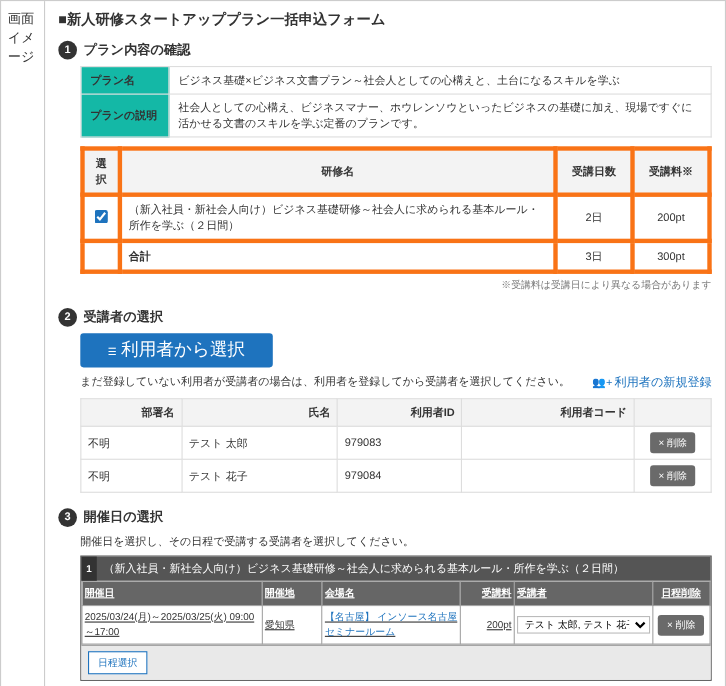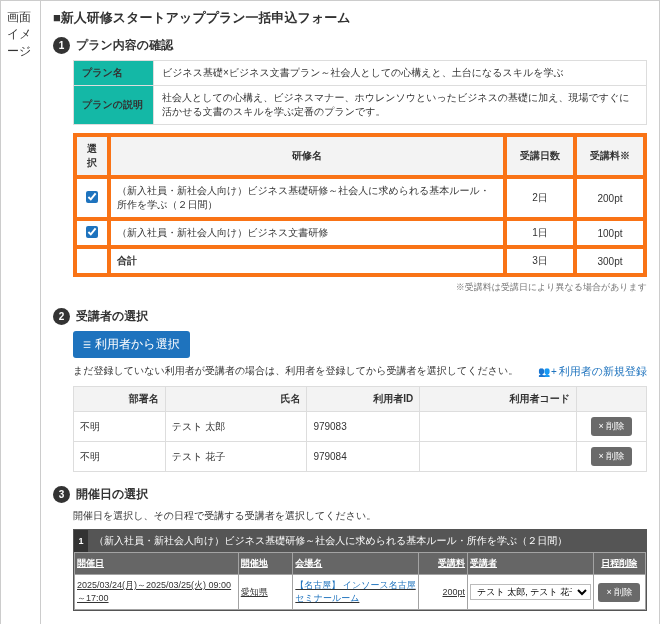--- a/index.html
+++ b/index.html
@@ -15,21 +15,21 @@
   .sec-body { margin-left: 20px; }
   table { border-collapse: collapse; width: 100%; }
   .plan-table th, .plan-table td { border: 1px solid #ddd; padding: 5px 8px; font-size: 10px; text-align: left; }
   .plan-table th { background: #14b8a6; width: 80px; font-weight: bold; }
   .course-table { margin-top: 8px; }
   .course-table th, .course-table td { border: 4px solid #f97316; padding: 5px 6px; font-size: 10px; }
   .course-table th { background: #f3f3f3; font-weight: bold; }
   .course-table .sel-col { width: 34px; text-align: center; }
   .course-table .days-col, .course-table .fee-col { width: 70px; text-align: center; }
   .note { font-size: 9px; color: #777; text-align: right; margin-top: 4px; }
-  .btn { display: inline-block; padding: 5px 10px; border-radius: 3px; font-size: 12px; color: #fff; cursor: pointer; border: none; }
+  .btn { display: inline-block; padding: 5px 25px; border-radius: 3px; font-size: 16px; color: #fff; cursor: pointer; border: none; }
   .btn-blue { background: #1e73be; }
   .btn-gray { background: #6a6a6a; font-size: 9px; padding: 3px 8px; }
   .btn-outline { background: #fff; border: 1px solid #1e73be; color: #1e73be; padding: 3px 8px; font-size: 9px; }
   .helper { font-size: 10px; margin: 6px 0 8px 0; }
   .link { color: #1e73be; cursor: pointer; }
   .add-user-link { float: right; font-size: 11px; }
   .add-user-link::before { content: "👥+"; font-size: 10px; margin-right: 2px; }
   .attendee-table th, .attendee-table td { border: 1px solid #ddd; padding: 5px 6px; font-size: 10px; }
   .attendee-table th { background: #f3f3f3; font-weight: bold; text-align: right; }
   .attendee-table .act-col { width: 70px; text-align: center; }
@@ -87,26 +87,20 @@
               <th class="days-col">受講日数</th>
               <th class="fee-col">受講料※</th>
             </tr>
           </thead>
           <tbody id="course-rows">
               <tr>
                 <td class="sel-col"><input type="checkbox" class="chk" checked="" style=""></td>
                 <td>（新入社員・新社会人向け）ビジネス基礎研修～社会人に求められる基本ルール・所作を学ぶ（２日間）</td>
                 <td class="days-col">2日</td>
                 <td class="fee-col">200pt</td>
-              </tr>
-              <tr>
-                <td class="sel-col"><input type="checkbox" class="chk" checked="" style=""></td>
-                <td>（新入社員・新社会人向け）ビジネス文書研修</td>
-                <td class="days-col">1日</td>
-                <td class="fee-col">100pt</td>
               </tr>
             </tbody>
           <tfoot>
             <tr>
               <td class="sel-col"></td>
               <td style="font-weight:bold;">合計</td>
               <td class="days-col">3日</td>
               <td class="fee-col">300pt</td>
             </tr>
           </tfoot>
@@ -184,19 +178,20 @@
                   <tr>
                     <td class="date-col">2025/03/24(月)～2025/03/25(火) 09:00～17:00</td>
                     <td class="loc-col">愛知県</td>
                     <td class="venue-col"><span class="link">【名古屋】 インソース名古屋セミナールーム</span></td>
                     <td class="fee2-col">200pt</td>
                     <td class="att-col"><select class="select"><option>テスト 太郎, テスト 花子</option></select></td>
                     <td class="del-col"><button class="btn btn-gray">× 削除</button></td>
                   </tr>
                 </tbody>
               </table>
+              <div class="block-footer"><button class="btn-outline">日程選択</button></div>
             </div>
           </div>
       </div>
     </div>
 
   </div>
 </div>
 
 </body></html>

